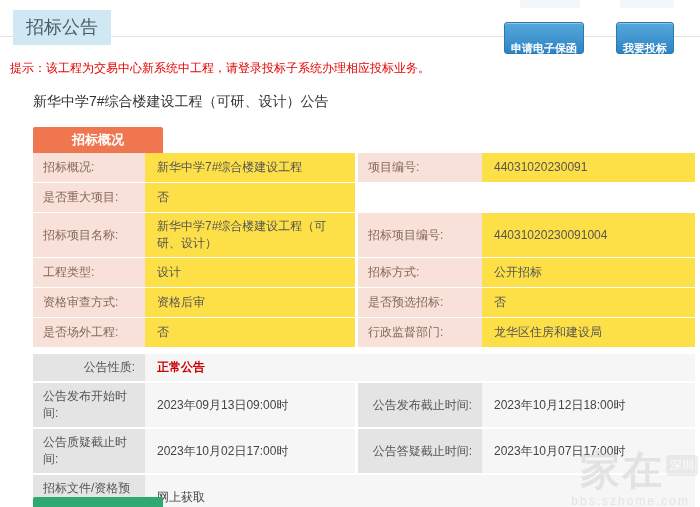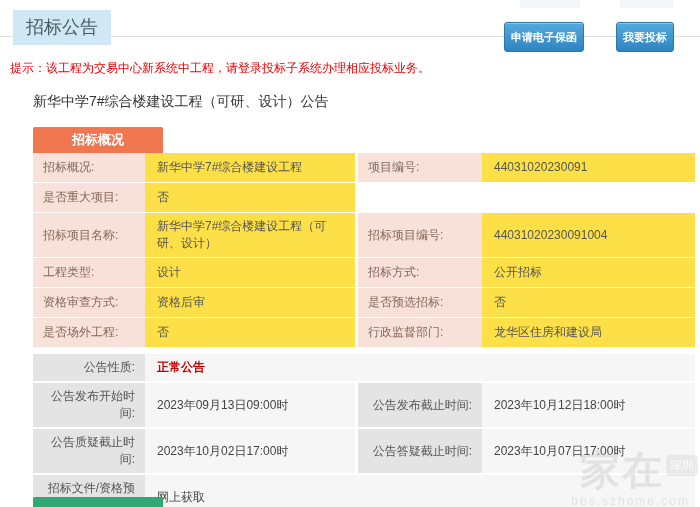--- a/index.html
+++ b/index.html
@@ -18,21 +18,21 @@
     background:#cfe8f3; color:#4a5a64;
     font-size:18px; padding:5px 13px 6px 13px;
     cursor:pointer;
   }
   .btn {
     position:absolute; top:22px;
     height:30px; line-height:20px;
     background:linear-gradient(#55a9dc,#2e84c2);
     border:1px solid #2c77ab; border-radius:3px;
     color:#ffffff; font-size:11px; font-weight:bold;
-    padding:4px 6px; white-space:nowrap;
+    padding:15px 6px; white-space:nowrap;
     text-align:right; cursor:pointer;
     box-shadow:inset 0 1px 0 rgba(255,255,255,.35);
   }
   .btn-guarantee { right:116px; }
   .btn-bid { right:26px; min-width:48px; }
   .ghost { position:absolute; top:0; height:8px; background:#f0f5f8; border-radius:0 0 3px 3px; opacity:.8; }
   .ghost-1 { left:520px; width:60px; }
   .ghost-2 { left:620px; width:54px; }
 
   .hint { position:absolute; left:10px; top:60px; font-size:12px; color:#e60000; }
@@ -59,21 +59,21 @@
   .l-label { width:112px; flex:0 0 112px; }
   .l-value { width:210px; flex:0 0 210px; padding-left:12px; }
   .tgap { width:3px; flex:0 0 3px; background:#ffffff; }
   .r-label { width:124px; flex:0 0 124px; }
   .r-value { flex:1 1 auto; padding-left:12px; }
   .full { flex:1 1 auto; padding-left:12px; }
   .tfiller { flex:1 1 auto; background:#ffffff; }
 
   .trow.pink .tlabel { background:#f8e1d8; color:#85685c; }
   .trow.pink .tvalue { background:#fde047; color:#555; }
-  .trow.gray .tlabel { background:#e4e4e4; color:#555; justify-content:flex-end; text-align:right; }
+  .trow.gray .tlabel { background:#e4e4e4; color:#555; justify-content:flex-end; }
   .trow.gray .tvalue { background:#f6f6f6; color:#444; }
   .red-value { color:#cc0000 !important; font-weight:bold; }
 
   .green-bar {
     position:absolute; left:33px; top:497px;
     width:130px; height:12px; background:#2fa874;
     border-radius:2px 2px 0 0;
   }
 
   

